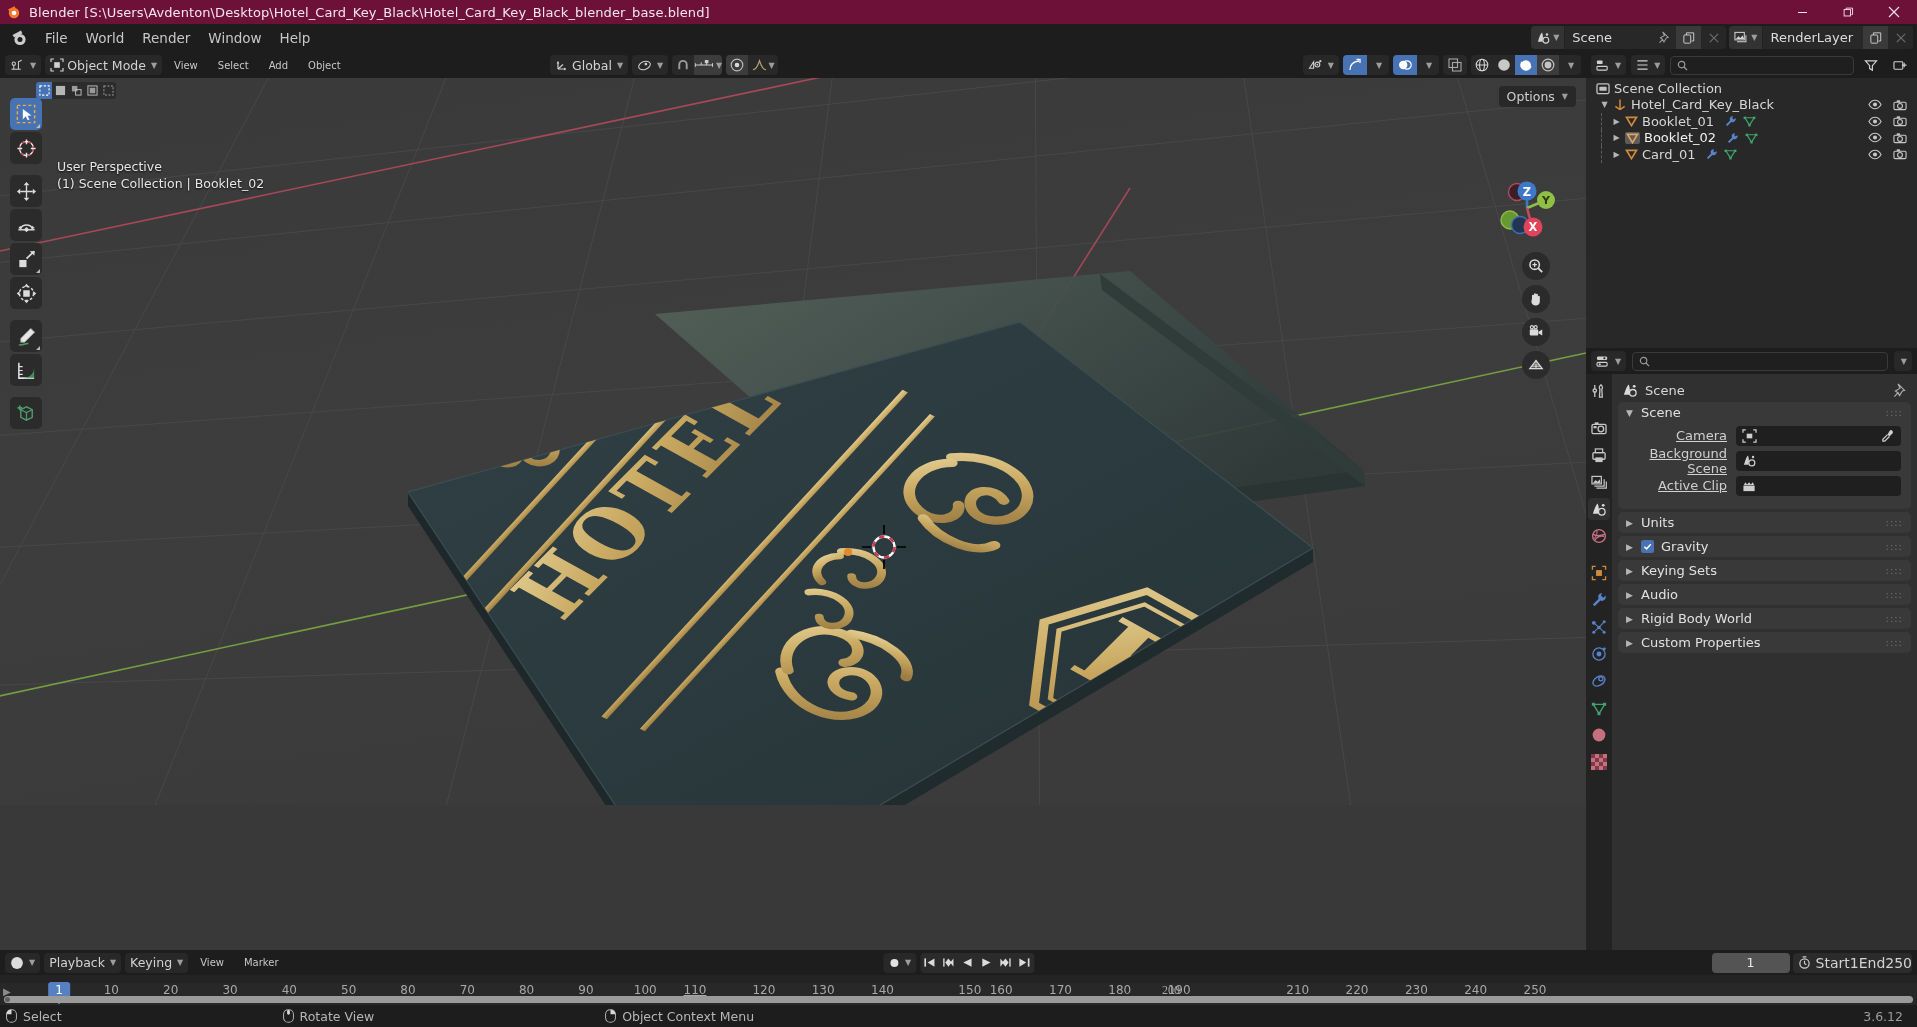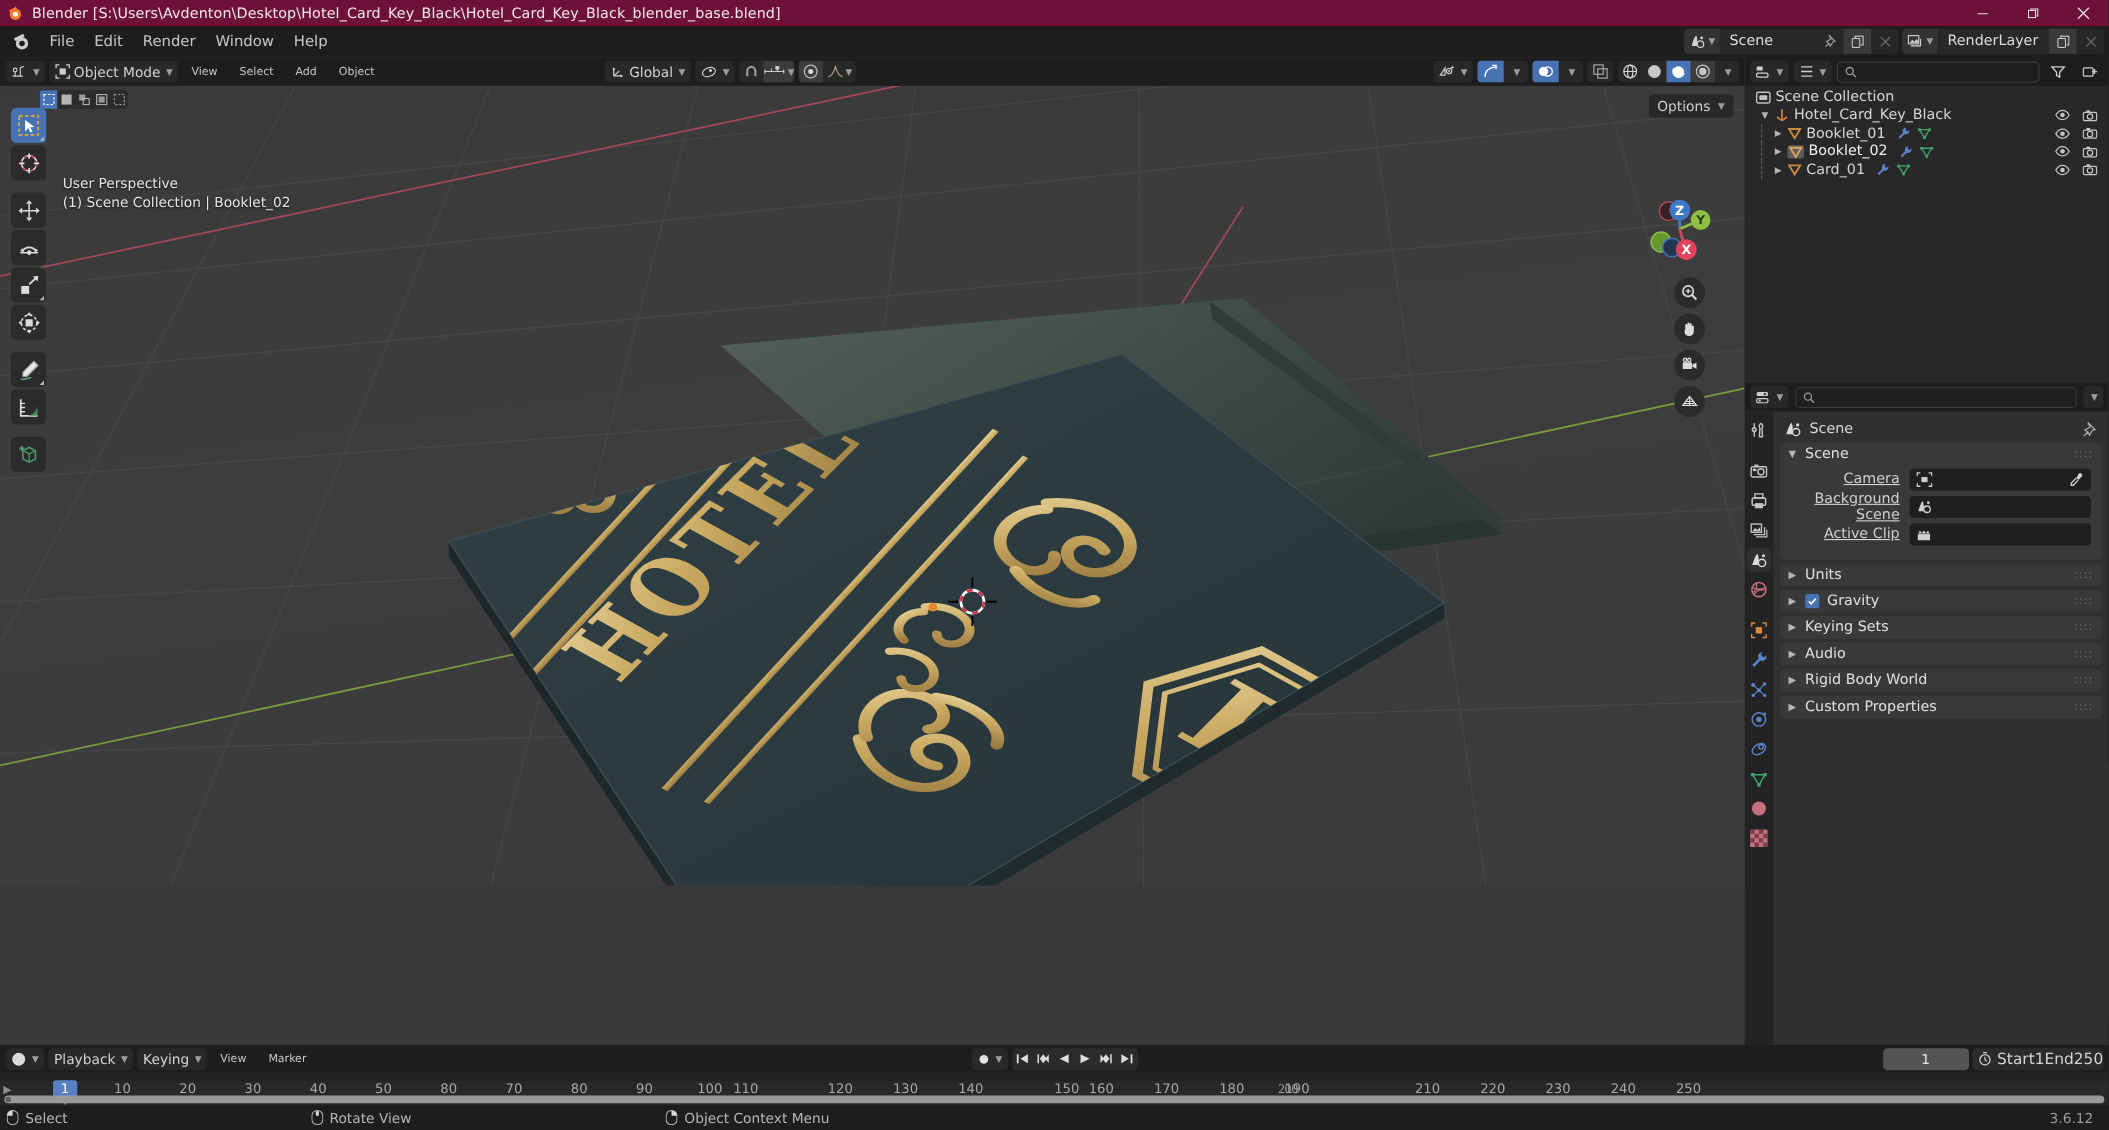--- a/index.html
+++ b/index.html
@@ -207,21 +207,21 @@
 
 <div class="topbar">
   <span class="blender-logo">
     <svg width="20" height="20" viewBox="0 0 20 20">
       <circle cx="10" cy="11.5" r="5.6" fill="#ccc"></circle>
       <circle cx="10" cy="11.5" r="2.5" fill="#1d1d1d"></circle>
       <path d="M2.5 7 L11 2.6 L12.4 5.4 L4 9.3Z" fill="#ccc"></path>
     </svg>
   </span>
   <div class="menu">File</div>
-  <div class="menu">Edit</div>
+  <div class="menu">World</div>
   <div class="menu">Render</div>
   <div class="menu">Window</div>
   <div class="menu">Help</div>
 
 
   <div class="topbar-right">
     <div class="idblock">
       <div class="seg icon">
         <svg width="15" height="14" viewBox="0 0 16 14">
           <path d="M2 11 Q4.5 2 6.5 1 Q8 4 7 11Z" fill="#d2d2d2"></path>
@@ -1254,21 +1254,21 @@
         <div class="rn" style="left: 111.386px;">10</div>
         <div class="rn" style="left: 170.703px;">20</div>
         <div class="rn" style="left: 230.02px;">30</div>
         <div class="rn" style="left: 289.337px;">40</div>
         <div class="rn" style="left: 348.655px;">50</div>
         <div class="rn" style="left: 407.972px;">80</div>
         <div class="rn" style="left: 467.289px;">70</div>
         <div class="rn" style="left: 526.606px;">80</div>
         <div class="rn" style="left: 585.924px;">90</div>
         <div class="rn" style="left: 645.241px;">100</div>
-        <div class="rn" style="left: 678px;">110</div>
+        <div class="rn" style="left: 695px; text-decoration: underline;">110</div>
         <div class="rn" style="left: 763.876px;">120</div>
         <div class="rn" style="left: 823.193px;">130</div>
         <div class="rn" style="left: 882.51px;">140</div>
         <div class="rn" style="left: 941.827px; margin-left: 28px;">150</div>
         <div class="rn" style="left: 1001.14px;">160</div>
         <div class="rn" style="left: 1060.46px;">170</div>
         <div class="rn" style="left: 1119.78px;">180</div>
         <div class="rn" style="left: 1179.1px;">190</div>
         <div class="rn" style="left: 1171px; font-family: Liberation Serif, serif;">200</div>
         <div class="rn" style="left: 1297.73px;">210</div>

